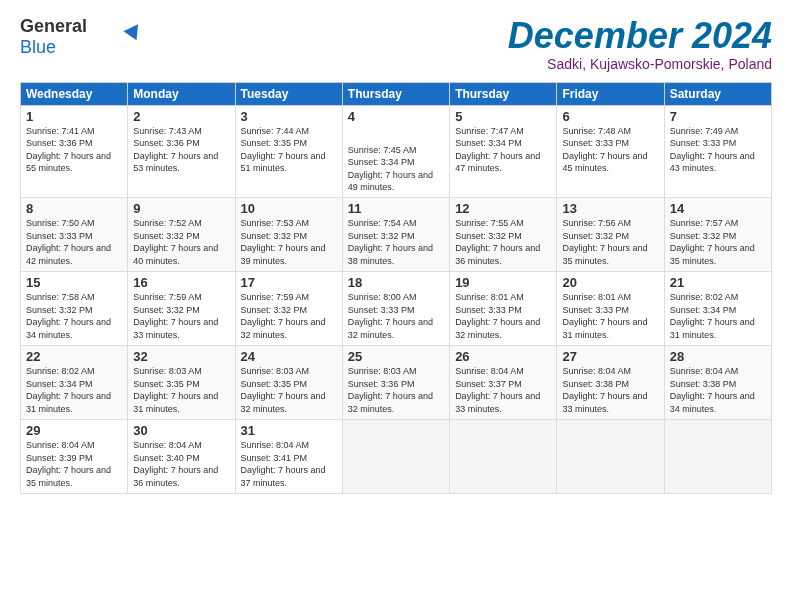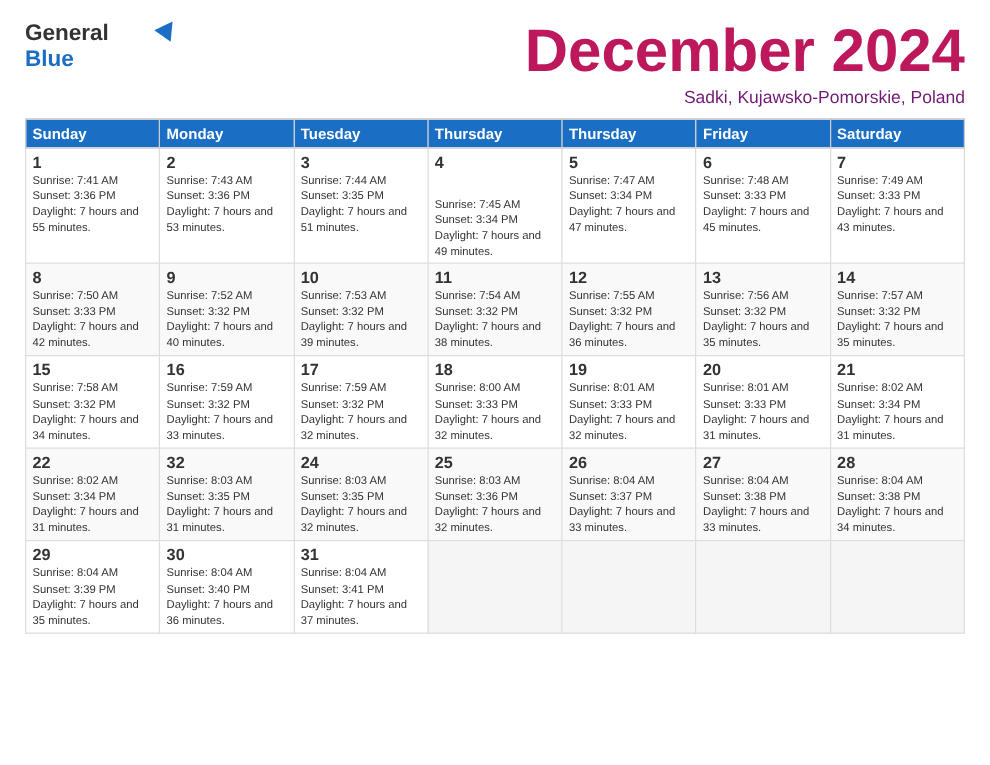--- a/index.html
+++ b/index.html
@@ -21,45 +21,46 @@
       justify-content: space-between;
       margin-bottom: 10px;
     }
     .logo {
       display: flex;
       flex-direction: column;
       align-items: flex-start;
     }
     .logo-text {
       display: flex;
-      align-items: flex-start;
+      align-items: flex-end;
       font-size: 20px;
       font-weight: bold;
       color: #333;
       gap: 37px;
     }
     .logo-general { color: #333; font-size: 18px; font-weight: bold; }
-    .logo-blue { color: #1a6fc4; font-size: 18px; font-weight: bold; }
+    .logo-blue { color: #1a6fc4; font-size: 18px; font-weight: normal; }
     .logo-triangle {
       width: 0; height: 0;
       border-left: 8px solid transparent;
       border-right: 8px solid transparent;
       border-bottom: 14px solid #1a6fc4;
       display: inline-block;
       margin-left: 2px;
       transform: rotate(35deg);
     }
     .title-block {
       text-align: right;
     }
     .month-title {
-      font-size: 48px;
+      font-size: 36px;
       font-weight: bold;
-      color: #be185d;
+      color: #0369a1;
       line-height: 1.1;
+      font-style: italic;
     }
     .subtitle {
       font-size: 14px;
       color: #701a75;
     }
     table {
       width: 100%;
       border-collapse: collapse;
       table-layout: fixed;
     }
@@ -113,21 +114,21 @@
     </div>
     <div class="title-block">
       <div class="month-title">December 2024</div>
       <div class="subtitle">Sadki, Kujawsko-Pomorskie, Poland</div>
     </div>
   </div>
 
   <table>
     <thead>
       <tr>
-      <th>Sunday</th>
+      <th>Wednesday</th>
           <th>Monday</th>
           <th>Tuesday</th>
           <th>Thursday</th>
           <th>Thursday</th>
           <th>Friday</th>
           <th>Saturday</th>
         </tr>
     </thead>
     <tbody id="calendar-body">
     <tr>

